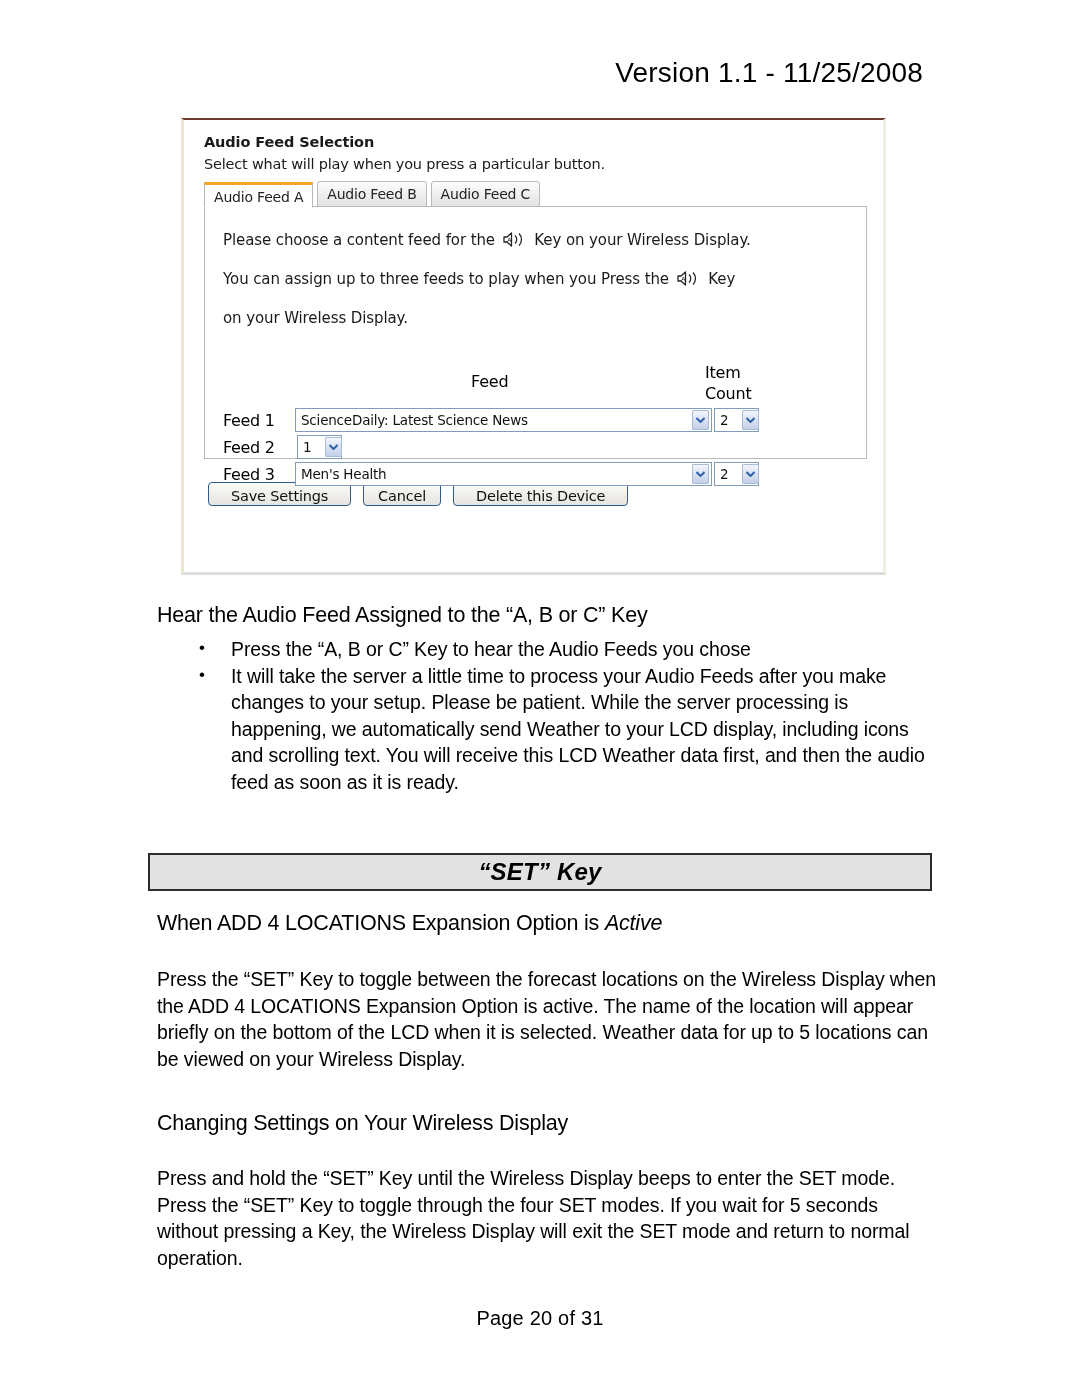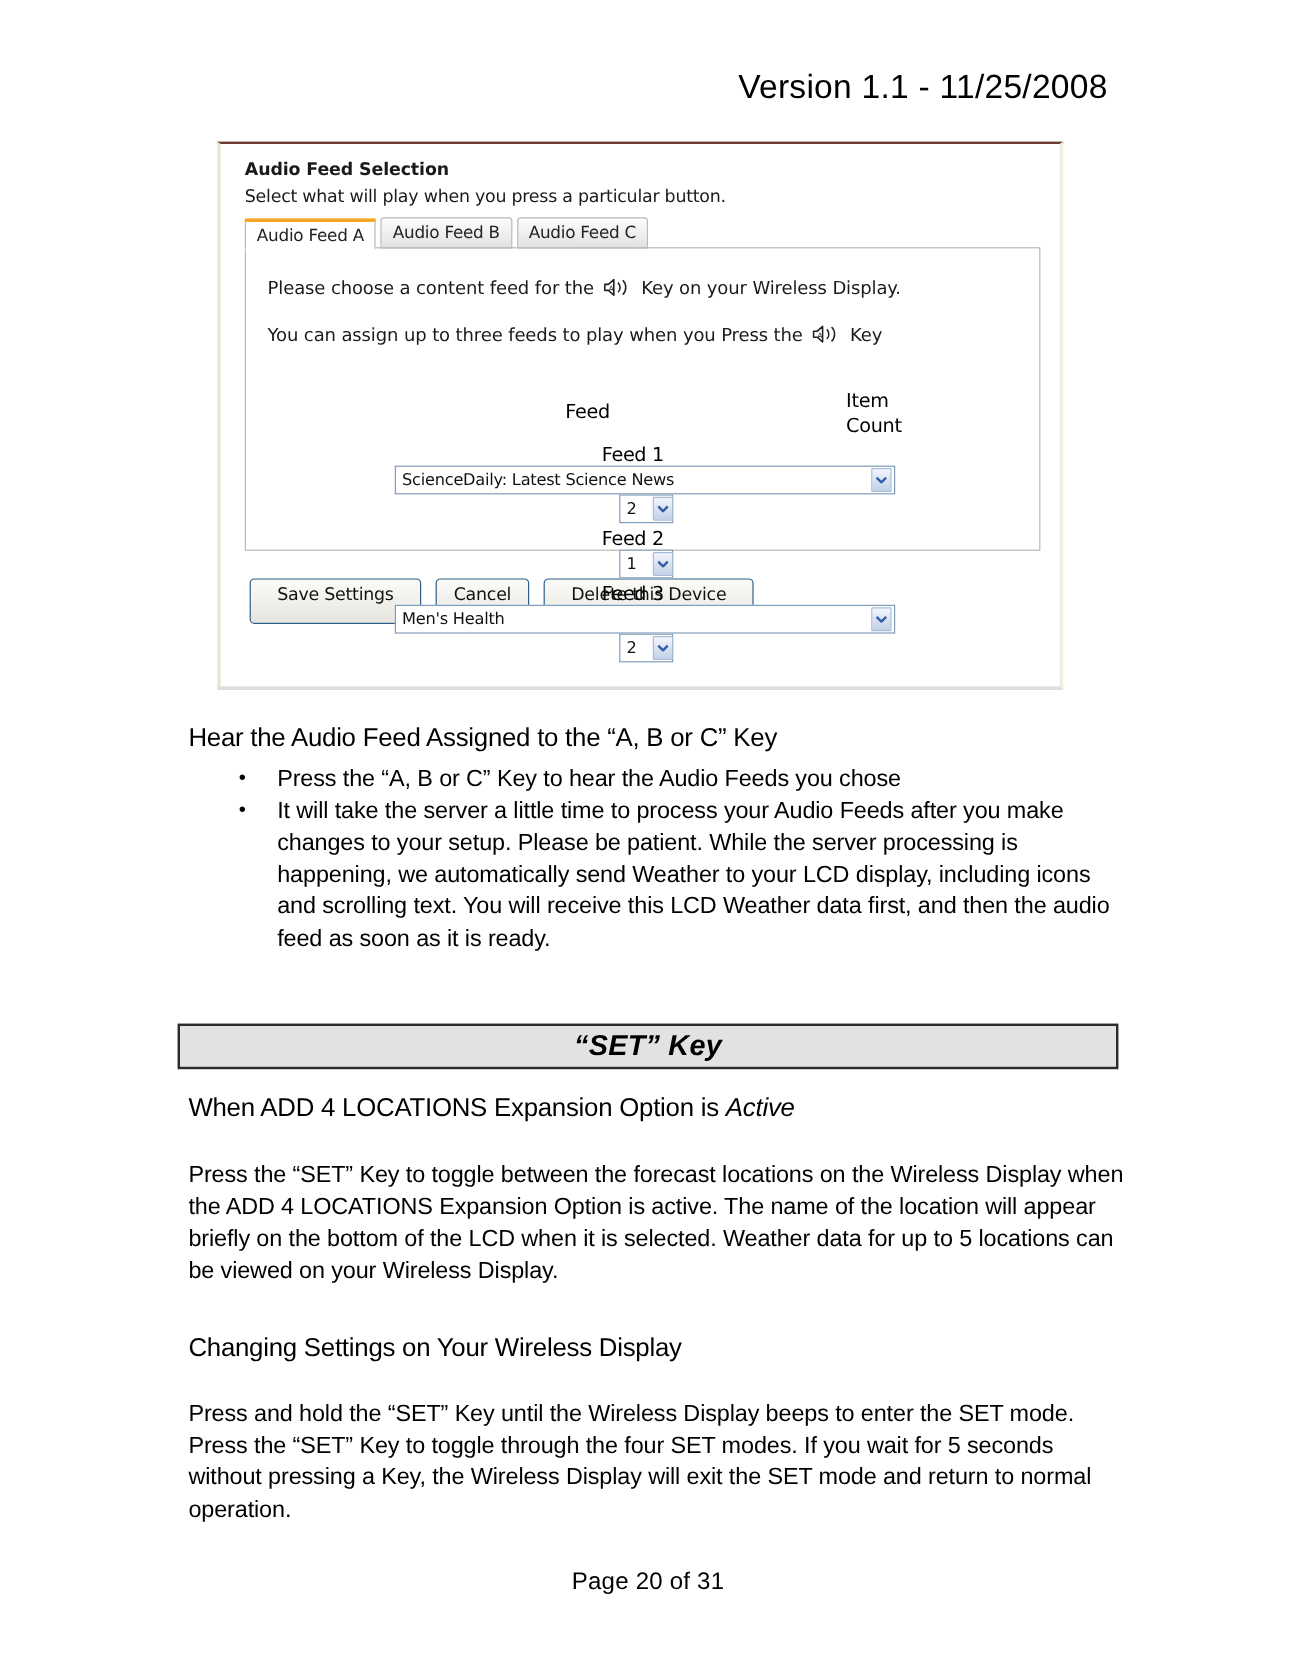--- a/index.html
+++ b/index.html
@@ -140,21 +140,20 @@
     text-align: left;
     font-size: 16px;
     line-height: 21px;
     letter-spacing: -0.2px;
   }
 
   .feed-row {
     display: flex;
     align-items: center;
     margin-bottom: 3px;
-    flex-direction: column;
   }
   .feed-name {
     width: 66px;
     font-size: 16px;
     letter-spacing: -0.3px;
     padding-right: 6px;
     text-align: left;
   }
   .select {
     height: 24px;
@@ -201,21 +200,21 @@
     gap: 12px;
     margin-top: 23px;
     padding-left: 4px;
   }
   .btn {
     border: 1px solid #2f5c86;
     border-radius: 4px;
     background: linear-gradient(#fbfbf8, #e6e4de);
     font-size: 14.5px;
     color: #111;
-    padding: 5px 14px 14px 14px;
+    padding: 5px 14px 0 14px;
     letter-spacing: -0.2px;
     box-sizing: border-box;
     line-height: 17px;
   }
   .btn.wide { padding-left: 22px; padding-right: 22px; }
 
   
   .h2 {
     position: absolute;
     left: 157px;
@@ -329,20 +328,21 @@
           <svg viewBox="0 0 26 17" width="26" height="17">
             <path d="M2 6 h3 l4.5 -4 v13 l-4.5 -4 h-3 z" fill="none" stroke="#222" stroke-width="1.3" stroke-linejoin="round"></path>
             <text x="5.2" y="11.3" font-family="DejaVu Sans, sans-serif" font-size="6" fill="#222">A</text>
             <path d="M13 4.5 a5.5 5.5 0 0 1 0 8" fill="none" stroke="#222" stroke-width="1.3"></path>
             <path d="M17 2.5 a8.5 8.5 0 0 1 0 12" fill="none" stroke="#222" stroke-width="1.3"></path>
           </svg>
         </span>
         <span>Key</span>
       </div>
 
+      <div class="instr">on your Wireless Display.</div>
 
       <div class="grid-head">
         <div class="feed-lbl">Feed</div>
         <div class="item-lbl">
           <div>Item</div>
           <div>Count</div>
         </div>
       </div>
 
       <div class="feed-row">

